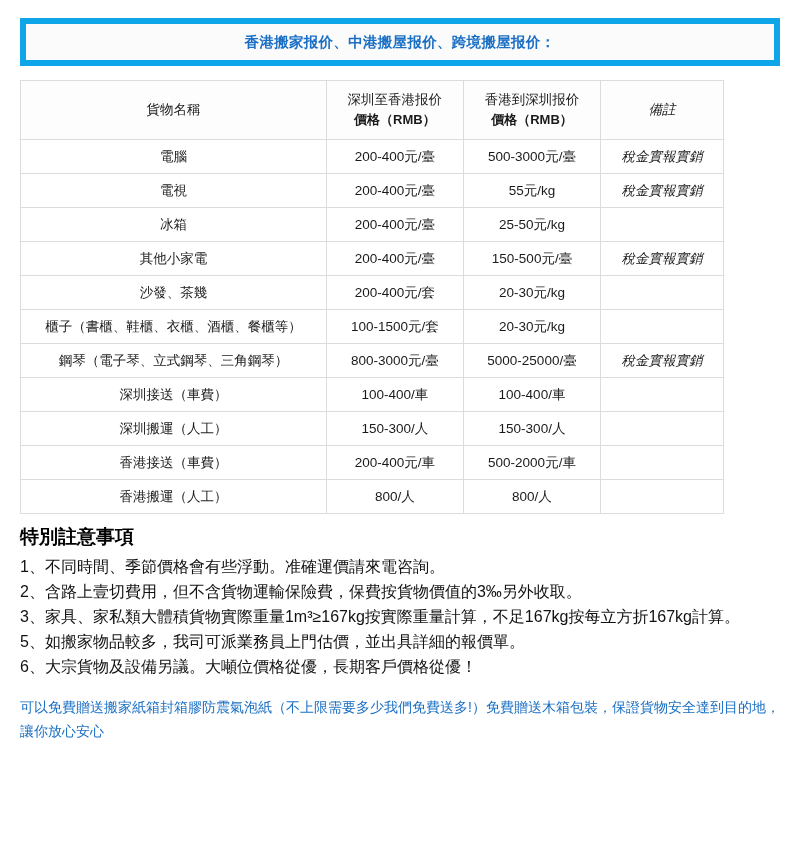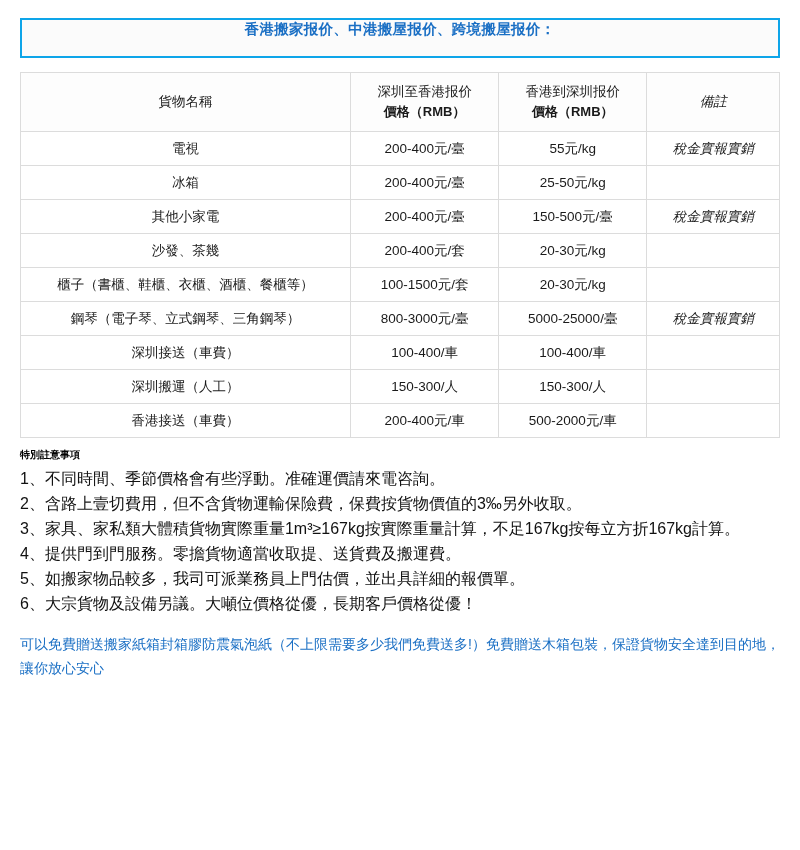--- a/index.html
+++ b/index.html
@@ -19,37 +19,38 @@
     width: 800px;
     height: 850px;
     position: relative;
     box-sizing: border-box;
     padding: 0 20px;
   }
 
   
   .title-banner {
     margin-top: 18px;
-    border: 2px solid #0ea5e9;
+    border: 6px solid #0ea5e9;
     background: #fbfbfb;
     height: 36px;
     display: flex;
+    align-items: center;
     justify-content: center;
   }
   .title-banner .title-text {
     color: #1a6fc4;
     font-weight: bold;
     font-size: 14.5px;
     letter-spacing: 0.3px;
   }
 
   
   table.price-table {
     margin-top: 14px;
-    width: 760px;
+    width: 704px;
     border-collapse: collapse;
     table-layout: fixed;
   }
   table.price-table th,
   table.price-table td {
     border: 1px solid #dcdcdc;
     text-align: center;
     vertical-align: middle;
     font-size: 13.5px;
     color: #1a1a1a;
@@ -76,21 +77,21 @@
   .col-p2     { width: 134px; }
   .col-remark { width: 120px; font-style: italic; }
 
   
   .notes {
     margin-top: 10px;
     width: 760px;
   }
   .notes-title {
     font-weight: bold;
-    font-size: 10px;
+    font-size: 19px;
     margin-bottom: 4px;
     color: #000;
   }
   .note-line {
     font-size: 16px;
     line-height: 25px;
     color: #111;
   }
 
   
@@ -121,20 +122,26 @@
         </th>
         <th class="col-p2 head-blue">
           <span>香港到深圳报价</span>
           <span class="sub">價格（RMB）</span>
         </th>
         <th class="col-remark">備註</th>
       </tr>
     </thead>
     <tbody id="table-body">
         <tr>
+          <td class="col-name">電腦</td>
+          <td class="col-p1">200-400元/臺</td>
+          <td class="col-p2">500-3000元/臺</td>
+          <td class="col-remark">稅金實報實銷</td>
+        </tr>
+        <tr>
           <td class="col-name">電視</td>
           <td class="col-p1">200-400元/臺</td>
           <td class="col-p2">55元/kg</td>
           <td class="col-remark">稅金實報實銷</td>
         </tr>
         <tr>
           <td class="col-name">冰箱</td>
           <td class="col-p1">200-400元/臺</td>
           <td class="col-p2">25-50元/kg</td>
           <td class="col-remark"></td>
@@ -172,32 +179,37 @@
         <tr>
           <td class="col-name">深圳搬運（人工）</td>
           <td class="col-p1">150-300/人</td>
           <td class="col-p2">150-300/人</td>
           <td class="col-remark"></td>
         </tr>
         <tr>
           <td class="col-name">香港接送（車費）</td>
           <td class="col-p1">200-400元/車</td>
           <td class="col-p2">500-2000元/車</td>
+          <td class="col-remark"></td>
+        </tr>
+        <tr>
+          <td class="col-name">香港搬運（人工）</td>
+          <td class="col-p1">800/人</td>
+          <td class="col-p2">800/人</td>
           <td class="col-remark"></td>
         </tr>
       </tbody>
   </table>
 
   <div class="notes">
     <div class="notes-title">特別註意事項</div>
     <div id="notes-list">
         <div class="note-line">1、不同時間、季節價格會有些浮動。准確運價請來電咨詢。</div>
         <div class="note-line">2、含路上壹切費用，但不含貨物運輸保險費，保費按貨物價值的3‰另外收取。</div>
         <div class="note-line">3、家具、家私類大體積貨物實際重量1m³≥167kg按實際重量計算，不足167kg按每立方折167kg計算。</div>
-        <div class="note-line">4、提供門到門服務。零擔貨物適當收取提、送貨費及搬運費。</div>
         <div class="note-line">5、如搬家物品較多，我司可派業務員上門估價，並出具詳細的報價單。</div>
         <div class="note-line">6、大宗貨物及設備另議。大噸位價格從優，長期客戶價格從優！</div>
       </div>
   </div>
 
   <div class="promo">可以免費贈送搬家紙箱封箱膠防震氣泡紙（不上限需要多少我們免費送多!）免費贈送木箱包裝，保證貨物安全達到目的地，讓你放心安心</div>
 
 </div>
 
 </body></html>

